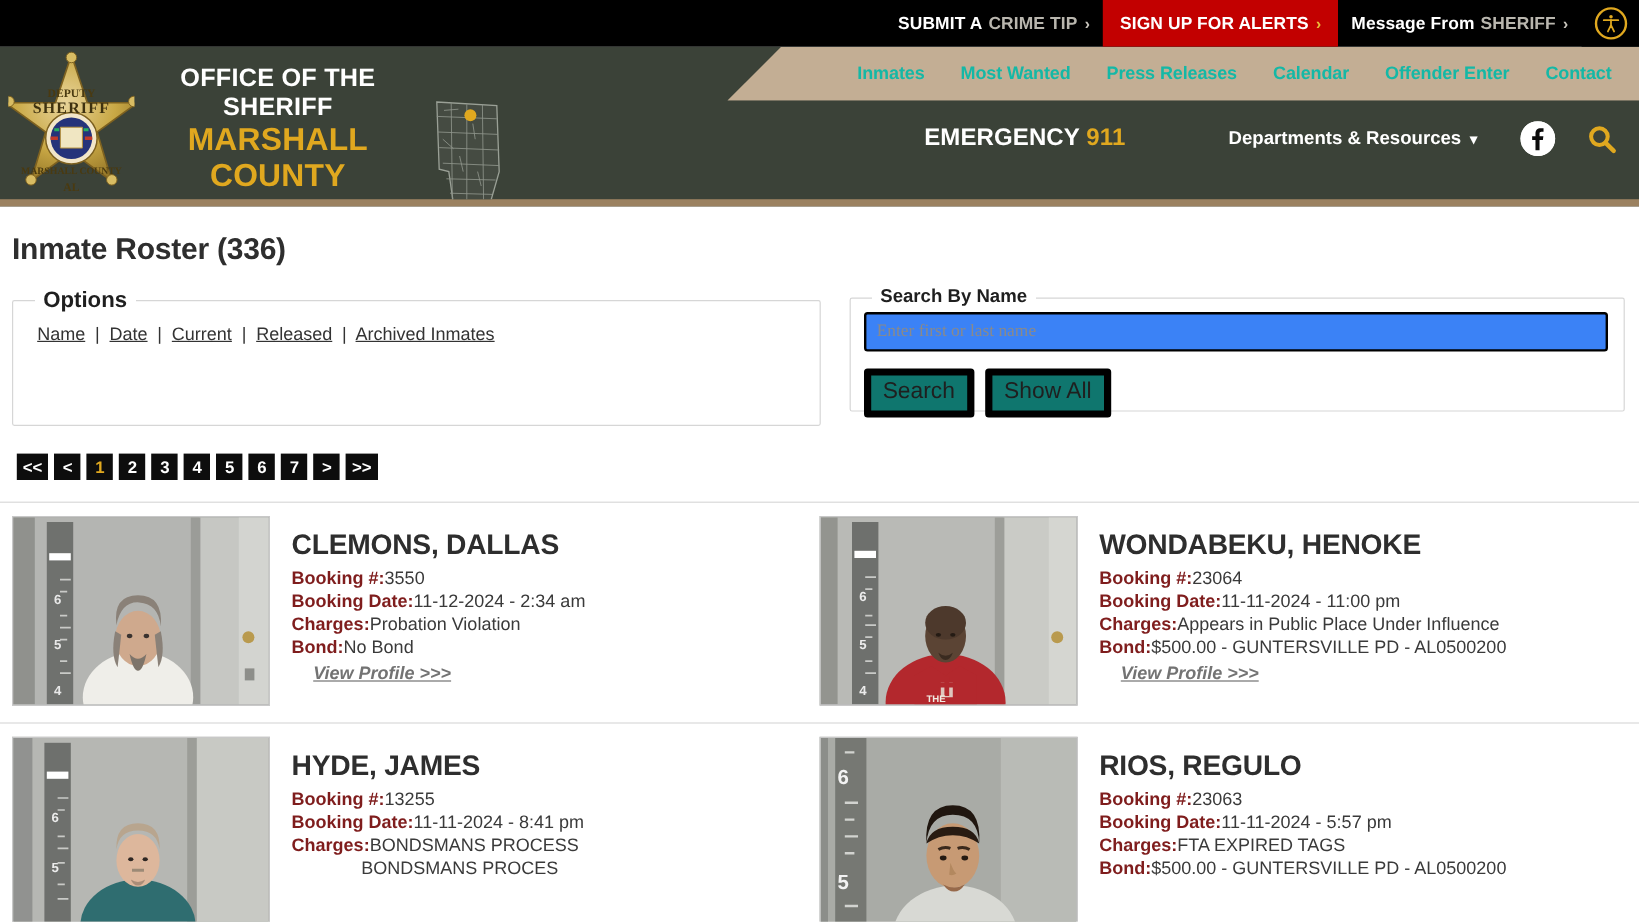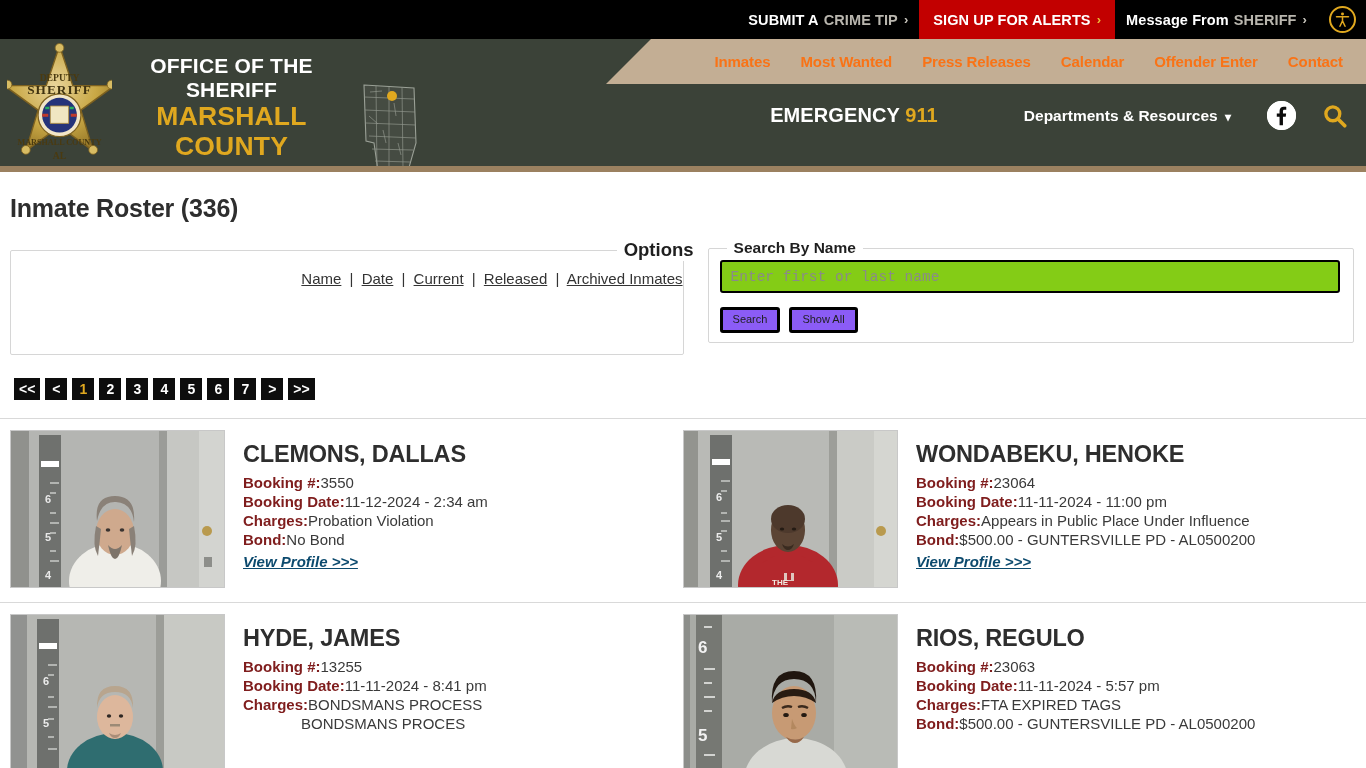--- a/index.html
+++ b/index.html
@@ -75,21 +75,21 @@
   .navstrip-inner {
     position: absolute;
     top: 0; right: 0; height: 45px;
     display: flex; align-items: center;
     padding-right: 8px;
     gap: 0;
   }
   .nav-item {
     font-size: 15px;
     font-weight: bold;
-    color: #f97316;
+    color: #14b8a6;
     padding: 0 15px;
     white-space: nowrap;
     cursor: pointer;
     letter-spacing: -0.1px;
   }
 
   .brand {
     position: absolute;
     left: 0; top: 0;
     display: flex;
@@ -178,21 +178,21 @@
   }
   fieldset.box {
     border: 1px solid #d6d6d6;
     margin: 0; padding: 0;
     border-radius: 2px;
   }
   fieldset.box > legend {
     padding: 0 7px;
     margin-left: 18px;
   }
-  .options-box { width: 746px; height: 116px; text-align: right; }
+  .options-box { width: 746px; height: 116px; }
   .options-box > legend {
     font-size: 18.5px; font-weight: bold; color: #1f1f1f;
   }
   .opt-row {
     font-size: 15px;
     color: #333;
     padding-left: 20px;
     line-height: 1.0;
   }
   .opt-row.r1 { margin-top: 10px; }
@@ -211,33 +211,33 @@
   }
   .search-input {
     display: block;
     width: 620px;
     height: 33px;
     margin: 3px 0 0 11px;
     border: 2px solid #000000;
     border-radius: 3px;
     padding: 0 9px;
     font-size: 14.5px;
-    font-family: Liberation Mono, monospace;
+    font-family: Liberation Serif, serif;
     color: #333;
-    background: #84cc16;
+    background: #3b82f6;
     outline: none;
   }
   .search-input::placeholder { color: #8a8a8a; }
   .btn-row { margin: 14px 0 0 11px; display: flex; gap: 9px; }
   .btn {
     font-family: "Liberation Sans", sans-serif;
-    font-size: 11px;
+    font-size: 19px;
     color: #1f1f1f;
-    background: #8b5cf6;
-    border: 3px solid #000000;
+    background: #0f766e;
+    border: 6px solid #000000;
     border-radius: 3px;
     padding: 3px 10px 4px 10px;
     cursor: pointer;
     line-height: 1.15;
   }
 
   
   .pagination {
     display: flex;
     gap: 5px;
@@ -304,23 +304,24 @@
     white-space: nowrap;
   }
   .fld b { color: #7f1d1d; font-weight: bold; }
   .fld .cont { display: block; padding-left: 58px; }
   .view-profile {
     display: inline-block;
     margin-top: 4px;
     font-size: 15px;
     font-weight: bold;
     font-style: italic;
-    color: #0c4a6e;
+    color: #737373;
     text-decoration: underline;
     cursor: pointer;
+    margin-left: 18px;
   }
 </style>
 </head>
 <body>
 
 <div class="topbar">
   <a class="topbar-link">
     <span>SUBMIT A</span>
     <span class="muted">CRIME TIP</span>
     <span class="chev">›</span>

